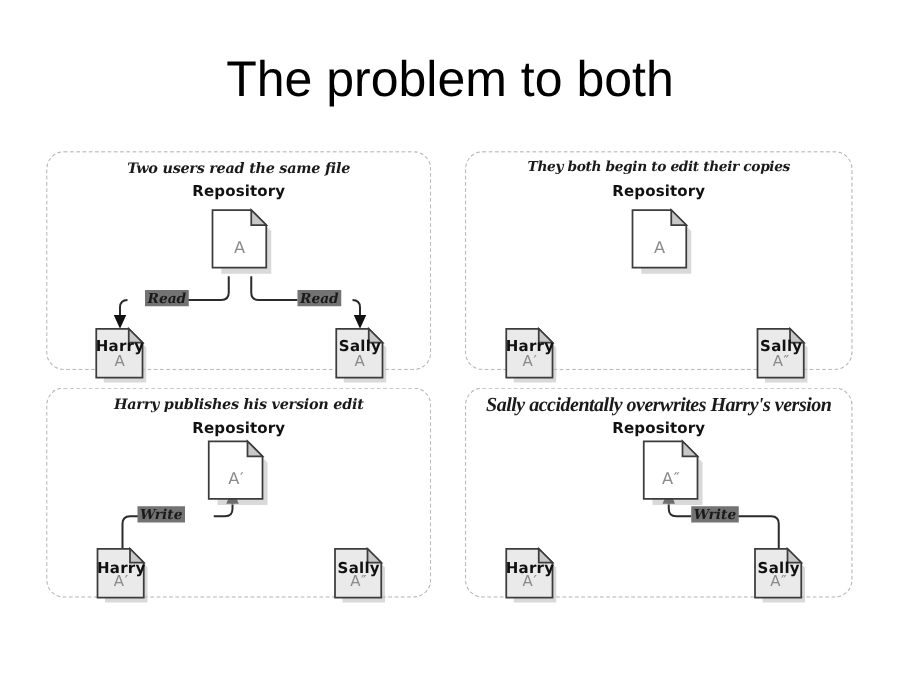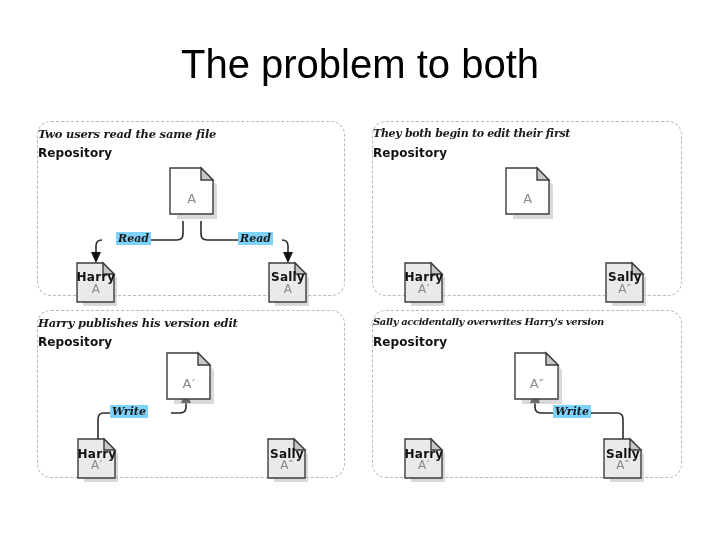--- a/index.html
+++ b/index.html
@@ -29,32 +29,33 @@
     background:#ffffff;
     box-sizing:border-box;
   }
   #panel-1{left:37px; top:121px; width:308px; height:175px;}
   #panel-2{left:372px;top:121px; width:310px; height:175px;}
   #panel-3{left:37px; top:310px; width:308px; height:168px;}
   #panel-4{left:372px;top:310px; width:310px; height:168px;}
 
   .panel-caption{
     position:absolute;left:0;top:5px;width:100%;
-    text-align:left;
+    text-align:center;
     font-family:"DejaVu Serif", "Liberation Serif", serif;
     font-style:italic;font-weight:700;
     font-size:11.5px;color:#1a1a1a;
     letter-spacing:-0.2px;
     white-space:nowrap;
   }
-  #panel-4 .panel-caption{font-size:10px;letter-spacing:-0.4px;}
+  #panel-4 .panel-caption{font-size:16px;letter-spacing:-0.4px;font-family:Liberation Serif, serif;}
   #panel-2 .panel-caption{font-size:11px;letter-spacing:-0.3px;}
 
   .repo-label{
     position:absolute;top:24px;left:0;width:100%;
+    text-align:center;
     font-family:"DejaVu Sans","Liberation Sans",sans-serif;
     font-size:12px;font-weight:700;color:#111111;
     letter-spacing:0.1px;
   }
 
   
   .doc{position:absolute;}
   .doc svg{display:block;overflow:visible;}
   .doc .letter{
     position:absolute;left:0;right:0;
@@ -79,21 +80,21 @@
     font-size:12px;font-weight:700;color:#111111;
     letter-spacing:0.2px;
   }
 
   .conn{position:absolute;left:0;top:0;overflow:visible;}
   .conn-label{
     position:absolute;
     font-family:"DejaVu Serif","Liberation Serif",serif;
     font-style:italic;font-weight:700;
     font-size:11px;color:#1a1a1a;
-    background:#7dd3fc;padding:0 2px;
+    background:#737373;padding:0 2px;
     white-space:nowrap;
   }
 </style>
 </head>
 <body>
 
 <div class="slide">
 
   <div class="slide-title">The problem to both</div>
 
@@ -140,21 +141,21 @@
           <path d="M5,5 L30,5 L39,14 L39,42 L5,42 Z" fill="#b9b9b9" opacity="0.55" transform="translate(3,3)"></path>
           <path d="M2,2 L28,2 L39,13 L39,41 L2,41 Z" fill="#eaeaea" stroke="#3c3c3c" stroke-width="1.4" stroke-linejoin="miter"></path>
           <path d="M28,2 L39,13 L28,13 Z" fill="#c8c8c8" stroke="#3c3c3c" stroke-width="1.4" stroke-linejoin="miter"></path>
         </svg>
         <div class="letter">A</div>
       </div>
       <div class="user-name" style="left:205px;top:148px;">Sally</div>
     </div>
 
     <div class="panel" id="panel-2">
-      <div class="panel-caption">They both begin to edit their first</div>
+      <div class="panel-caption">They both begin to edit their copies</div>
       <div class="repo-label">Repository</div>
 
       <div class="doc doc-repo" style="left:131px;top:44px;">
         <svg width="48" height="52" viewBox="0 0 48 52">
           <path d="M6,6 L36,6 L46,16 L46,50 L6,50 Z" fill="#b9b9b9" opacity="0.55" transform="translate(3,3)"></path>
           <path d="M2,2 L33,2 L45,14 L45,48 L2,48 Z" fill="#ffffff" stroke="#3c3c3c" stroke-width="1.4" stroke-linejoin="miter"></path>
           <path d="M33,2 L45,14 L33,14 Z" fill="#c8c8c8" stroke="#3c3c3c" stroke-width="1.4" stroke-linejoin="miter"></path>
         </svg>
         <div class="letter">A</div>
       </div>

